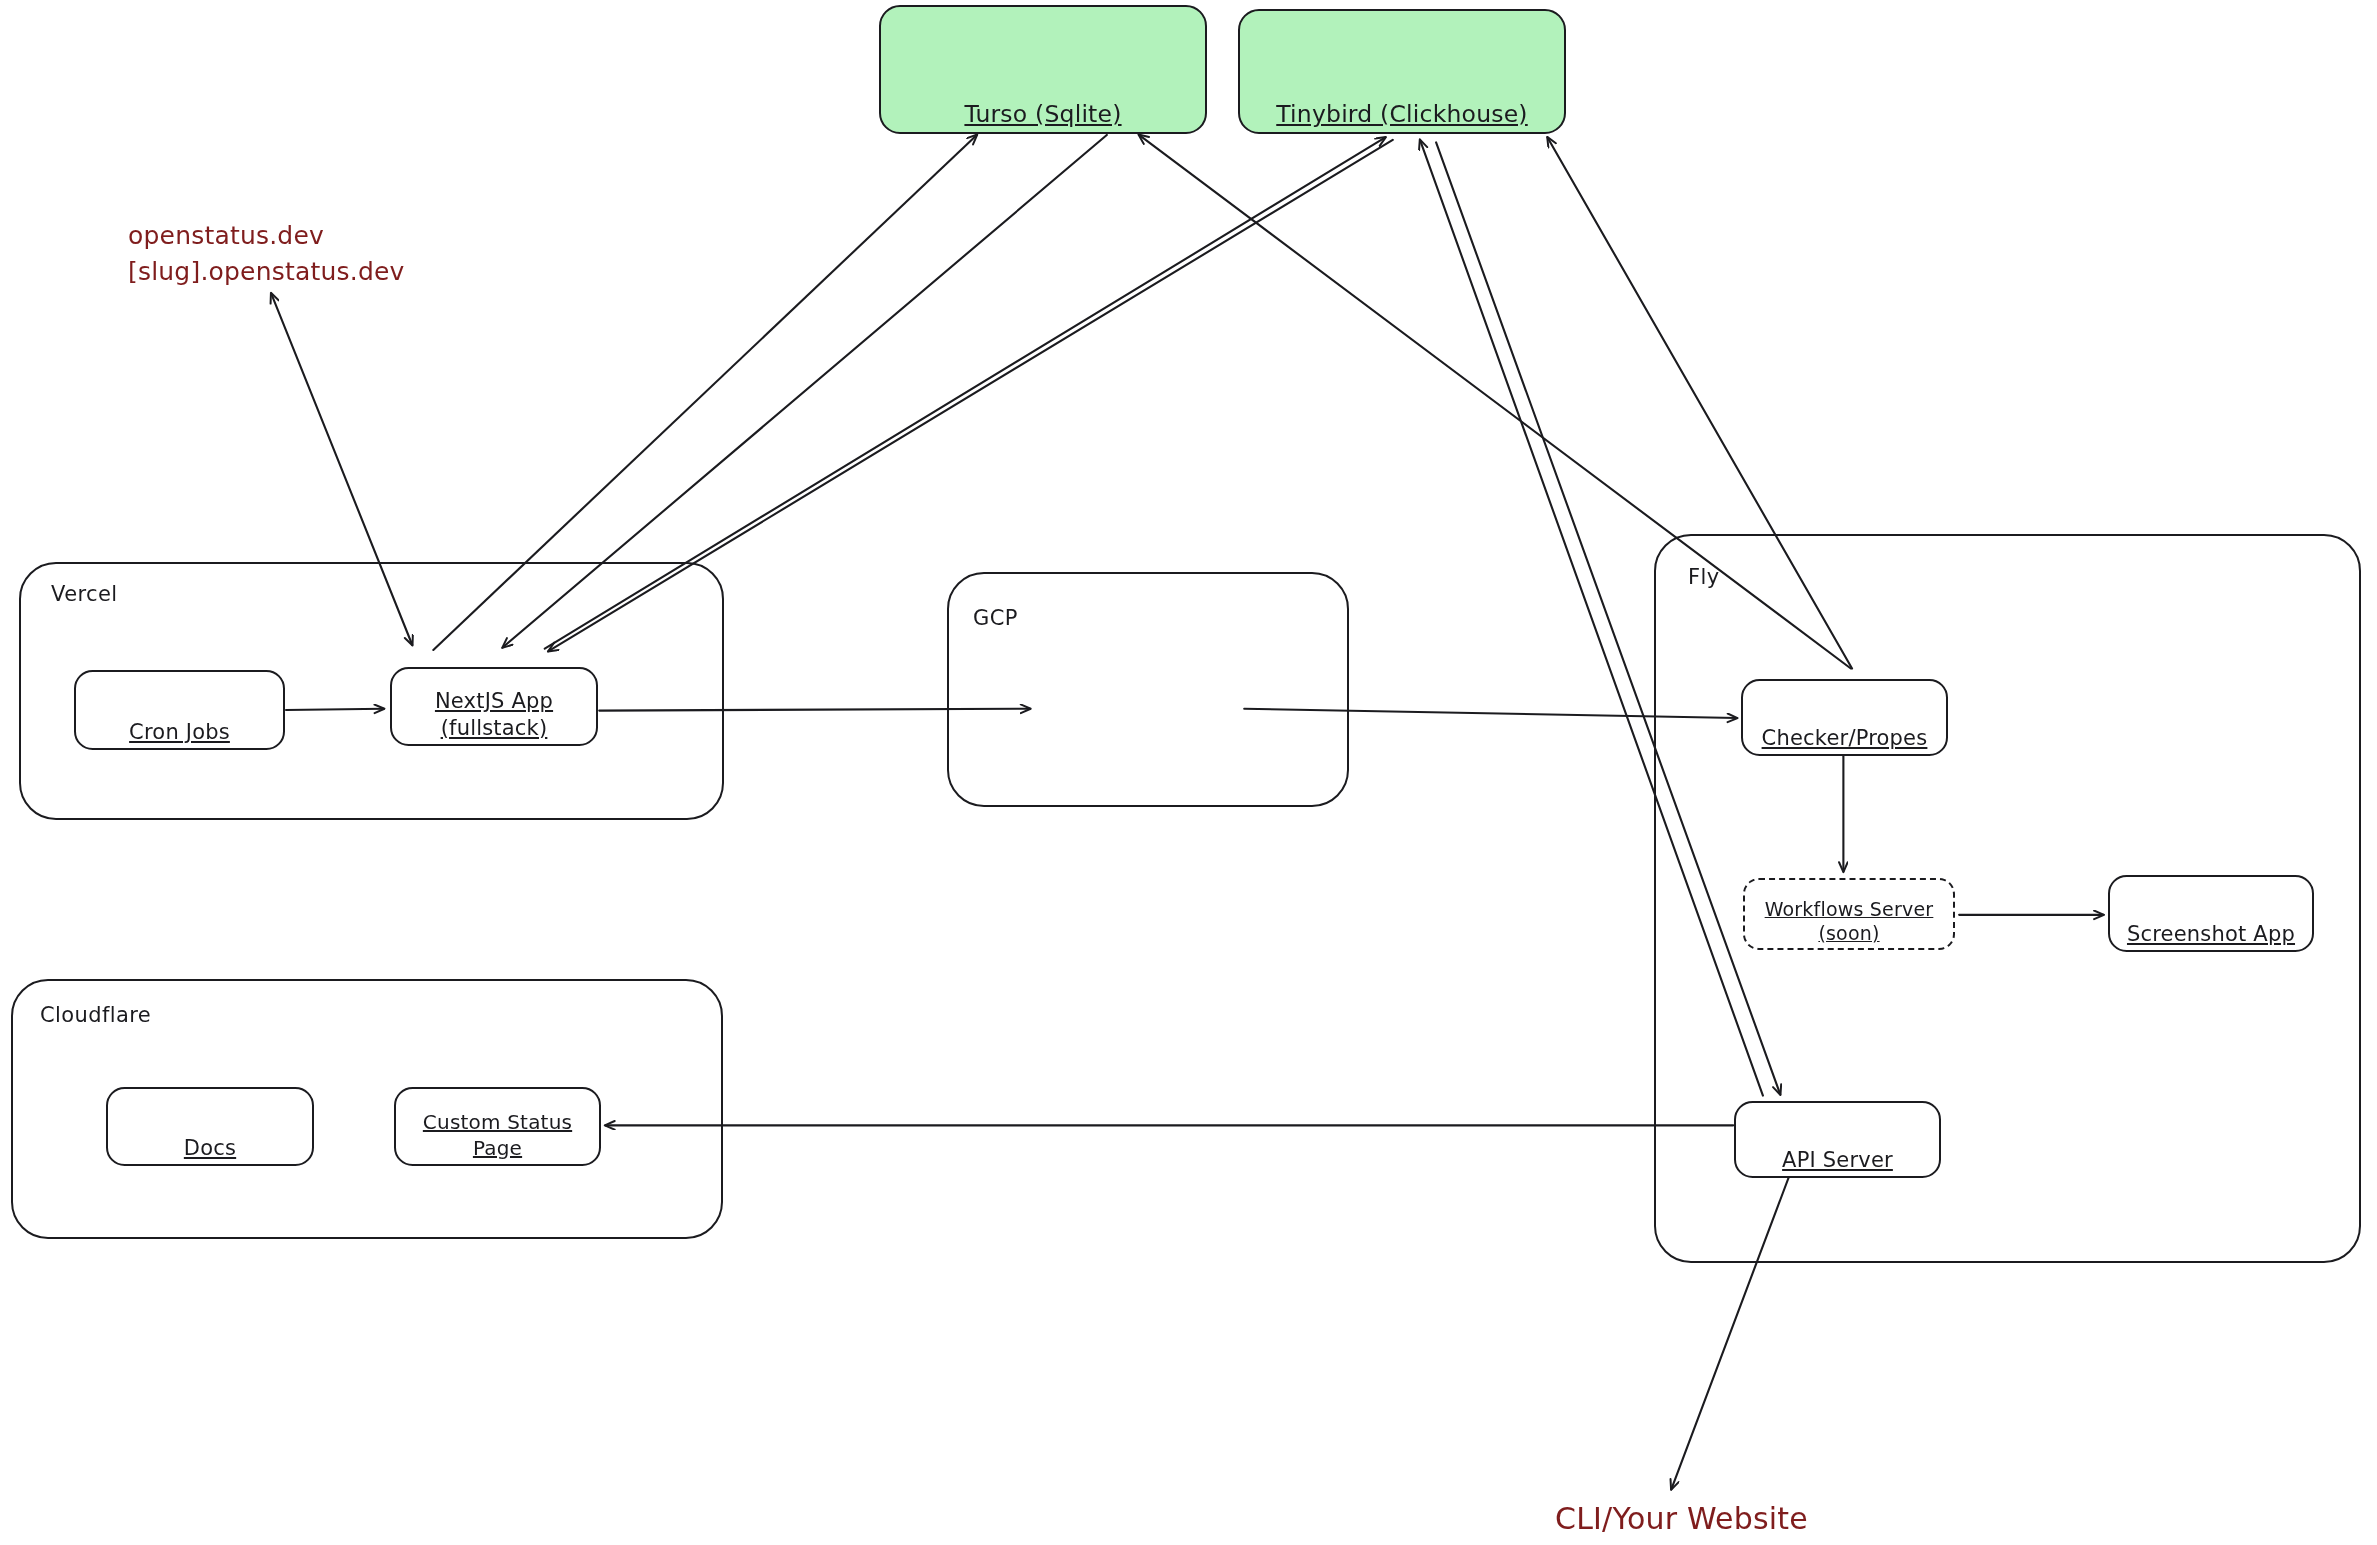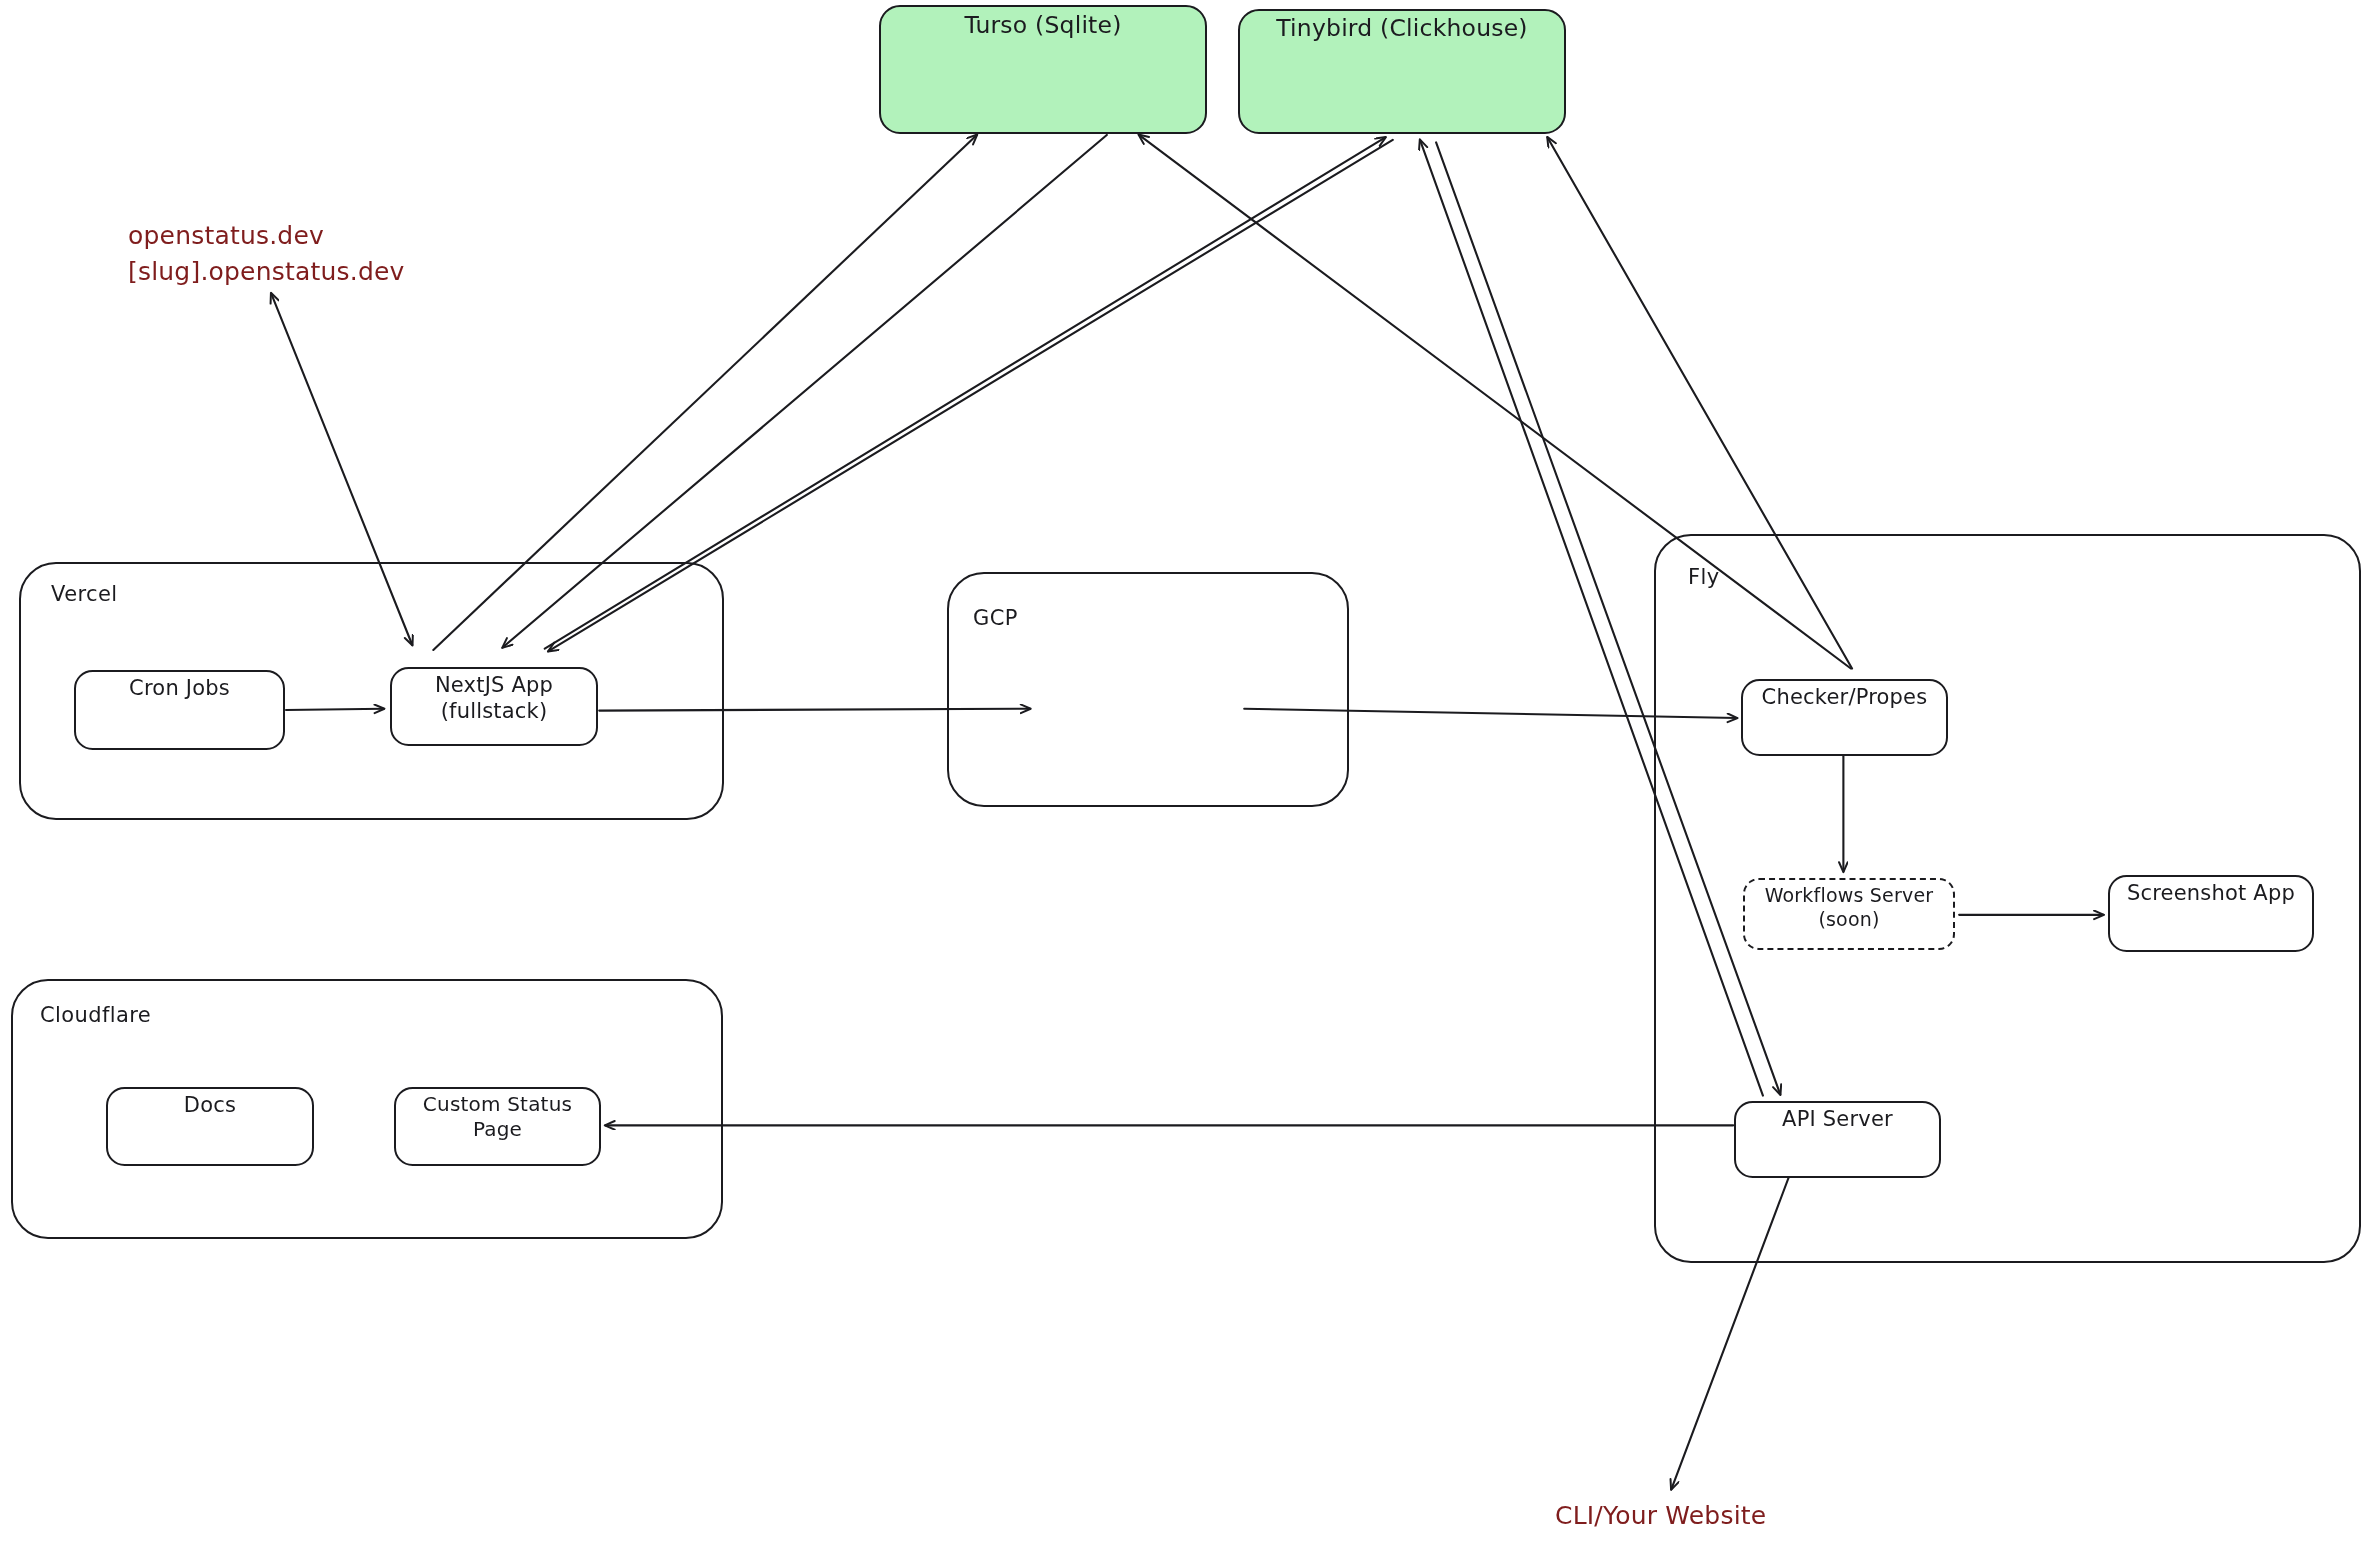--- a/index.html
+++ b/index.html
@@ -20,33 +20,34 @@
     position: absolute;
     left: 0; top: 0;
     width: 2377px;
     height: 1545px;
     pointer-events: none;
   }
   .node {
     position: absolute;
     box-sizing: border-box;
     display: flex;
-    align-items: flex-start;
+    align-items: flex-end;
     justify-content: center;
     text-align: center;
     border: 2.5px solid #1b1b1f;
     border-radius: 18.6px;
     background: #ffffff;
     color: #1b1b1f;
     font-family: "DejaVu Sans", sans-serif;
     font-size: 21px;
     line-height: 1.28;
     letter-spacing: 0.2px;
     white-space: pre-line;
     padding: 2.5px 6.2px;
+    text-decoration: underline;
   }
   .node.green {
     background: #b2f2bb;
     border-color: #1b1b1f;
     border-radius: 21px;
     font-size: 23.5px;
   }
   .node.dashed {
     border-style: dashed;
     border-width: 2.5px;
@@ -130,21 +131,21 @@
     <span>Turso (Sqlite)</span>
   </div>
 
   <div class="node green" style="left:1238px; top:8.7px; width:328px; height:125px;">
     <span>Tinybird (Clickhouse)</span>
   </div>
 
   <div class="free-label" style="left:128px; top:218px; width:347px;">openstatus.dev
 [slug].openstatus.dev</div>
 
-  <div class="free-label" style="left:1555px; top:1498px; width:384px; font-size:25px;">CLI/Your Website</div>
+  <div class="free-label" style="left:1555px; top:1498px; width:384px; font-size:30px;">CLI/Your Website</div>
 
   <div class="group" style="left:18.6px; top:562px; width:705px; height:258px;"></div>
   <div class="group-label" style="left:51px; top:582px;">Vercel</div>
 
   <div class="node" style="left:74px; top:670px; width:211px; height:80px;">
     <span>Cron Jobs</span>
   </div>
 
   <div class="node" style="left:390px; top:667px; width:208px; height:79px;">
     <span>NextJS App

